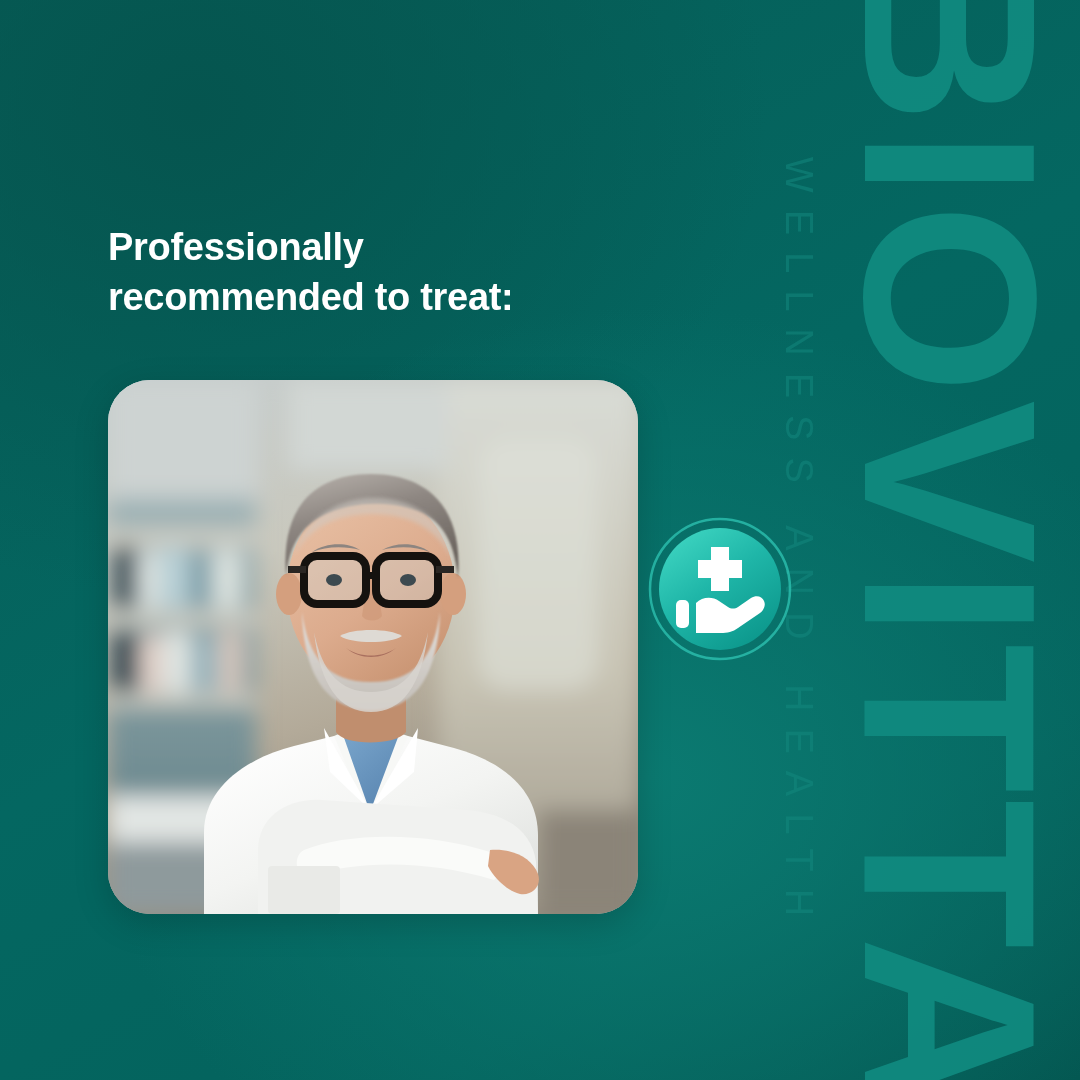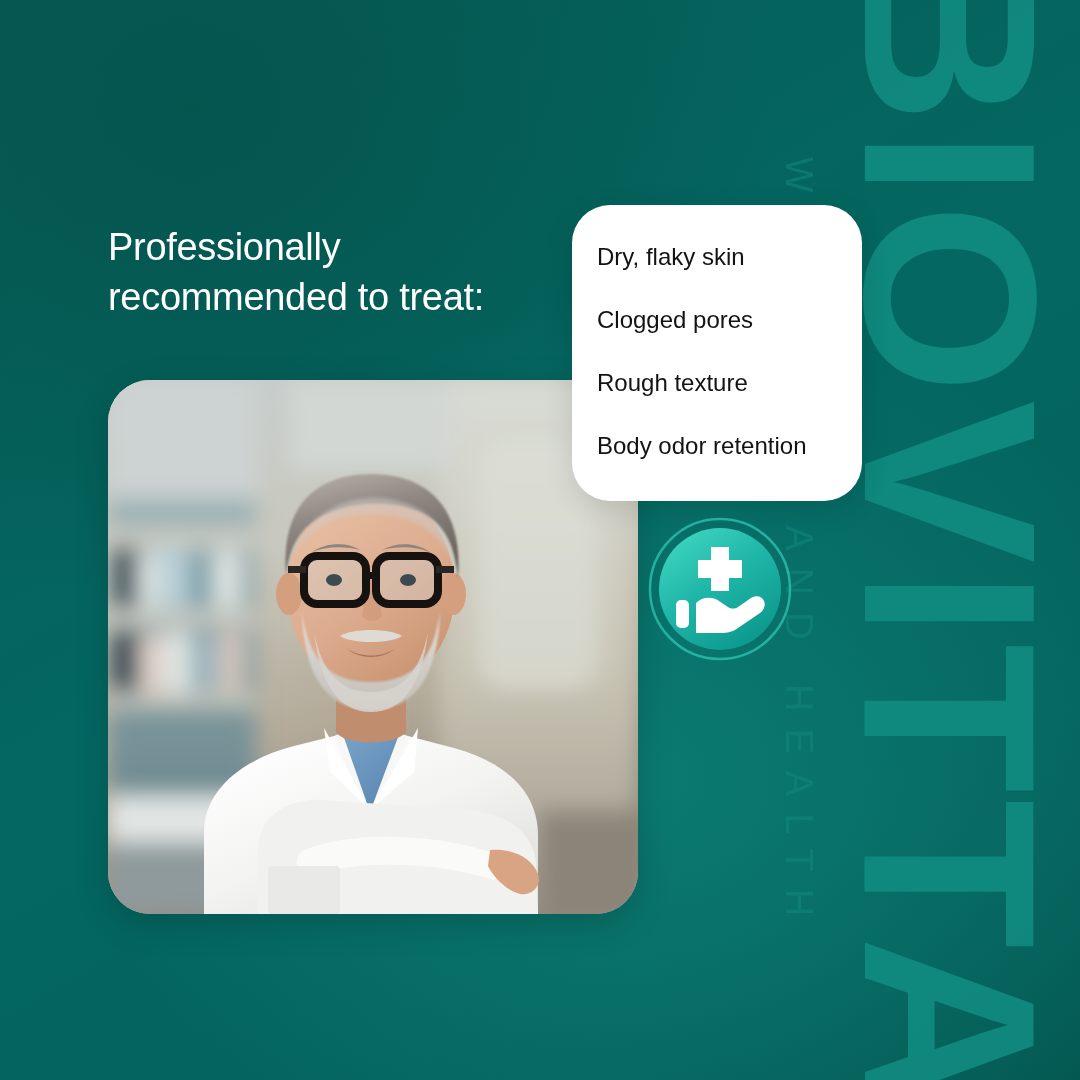--- a/index.html
+++ b/index.html
@@ -65,21 +65,21 @@
   }
 
   
   .headline {
     position: absolute;
     left: 108px;
     top: 222px;
     width: 470px;
     color: #ffffff;
     font-family: "Liberation Sans", sans-serif;
-    font-weight: 400;
+    font-weight: 700;
     font-size: 38px;
     line-height: 1.32;
     letter-spacing: -0.3px;
     white-space: pre-line;
   }
 
   
   .photo-card {
     position: absolute;
     left: 108px;
@@ -276,28 +276,20 @@
 
         <path d="M382 470 C404 468 424 478 430 494 C434 506 424 516 412 514 C398 510 386 498 380 486 Z" fill="#d9a483"></path>
 
         <rect x="160" y="486" width="72" height="48" rx="4" fill="#e9eae7"></rect>
       </g>
 
       <rect x="0" y="0" width="530" height="534" fill="url(#vig)" opacity="0"></rect>
     </svg>
   </div>
 
-  <div class="list-card">
-    <div class="list-items">
-      <div class="list-item">Dry, flaky skin</div>
-      <div class="list-item">Clogged pores</div>
-      <div class="list-item">Rough texture</div>
-      <div class="list-item">Body odor retention</div>
-    </div>
-  </div>
 
   <div class="logo-badge">
     <svg class="logo-svg" viewBox="0 0 144 144">
       <defs>
         <linearGradient id="badgeG" x1="0.15" y1="0" x2="0.85" y2="1">
           <stop offset="0%" stop-color="#3fd6c2"></stop>
           <stop offset="45%" stop-color="#1fb6a8"></stop>
           <stop offset="100%" stop-color="#0a9489"></stop>
         </linearGradient>
       </defs>

